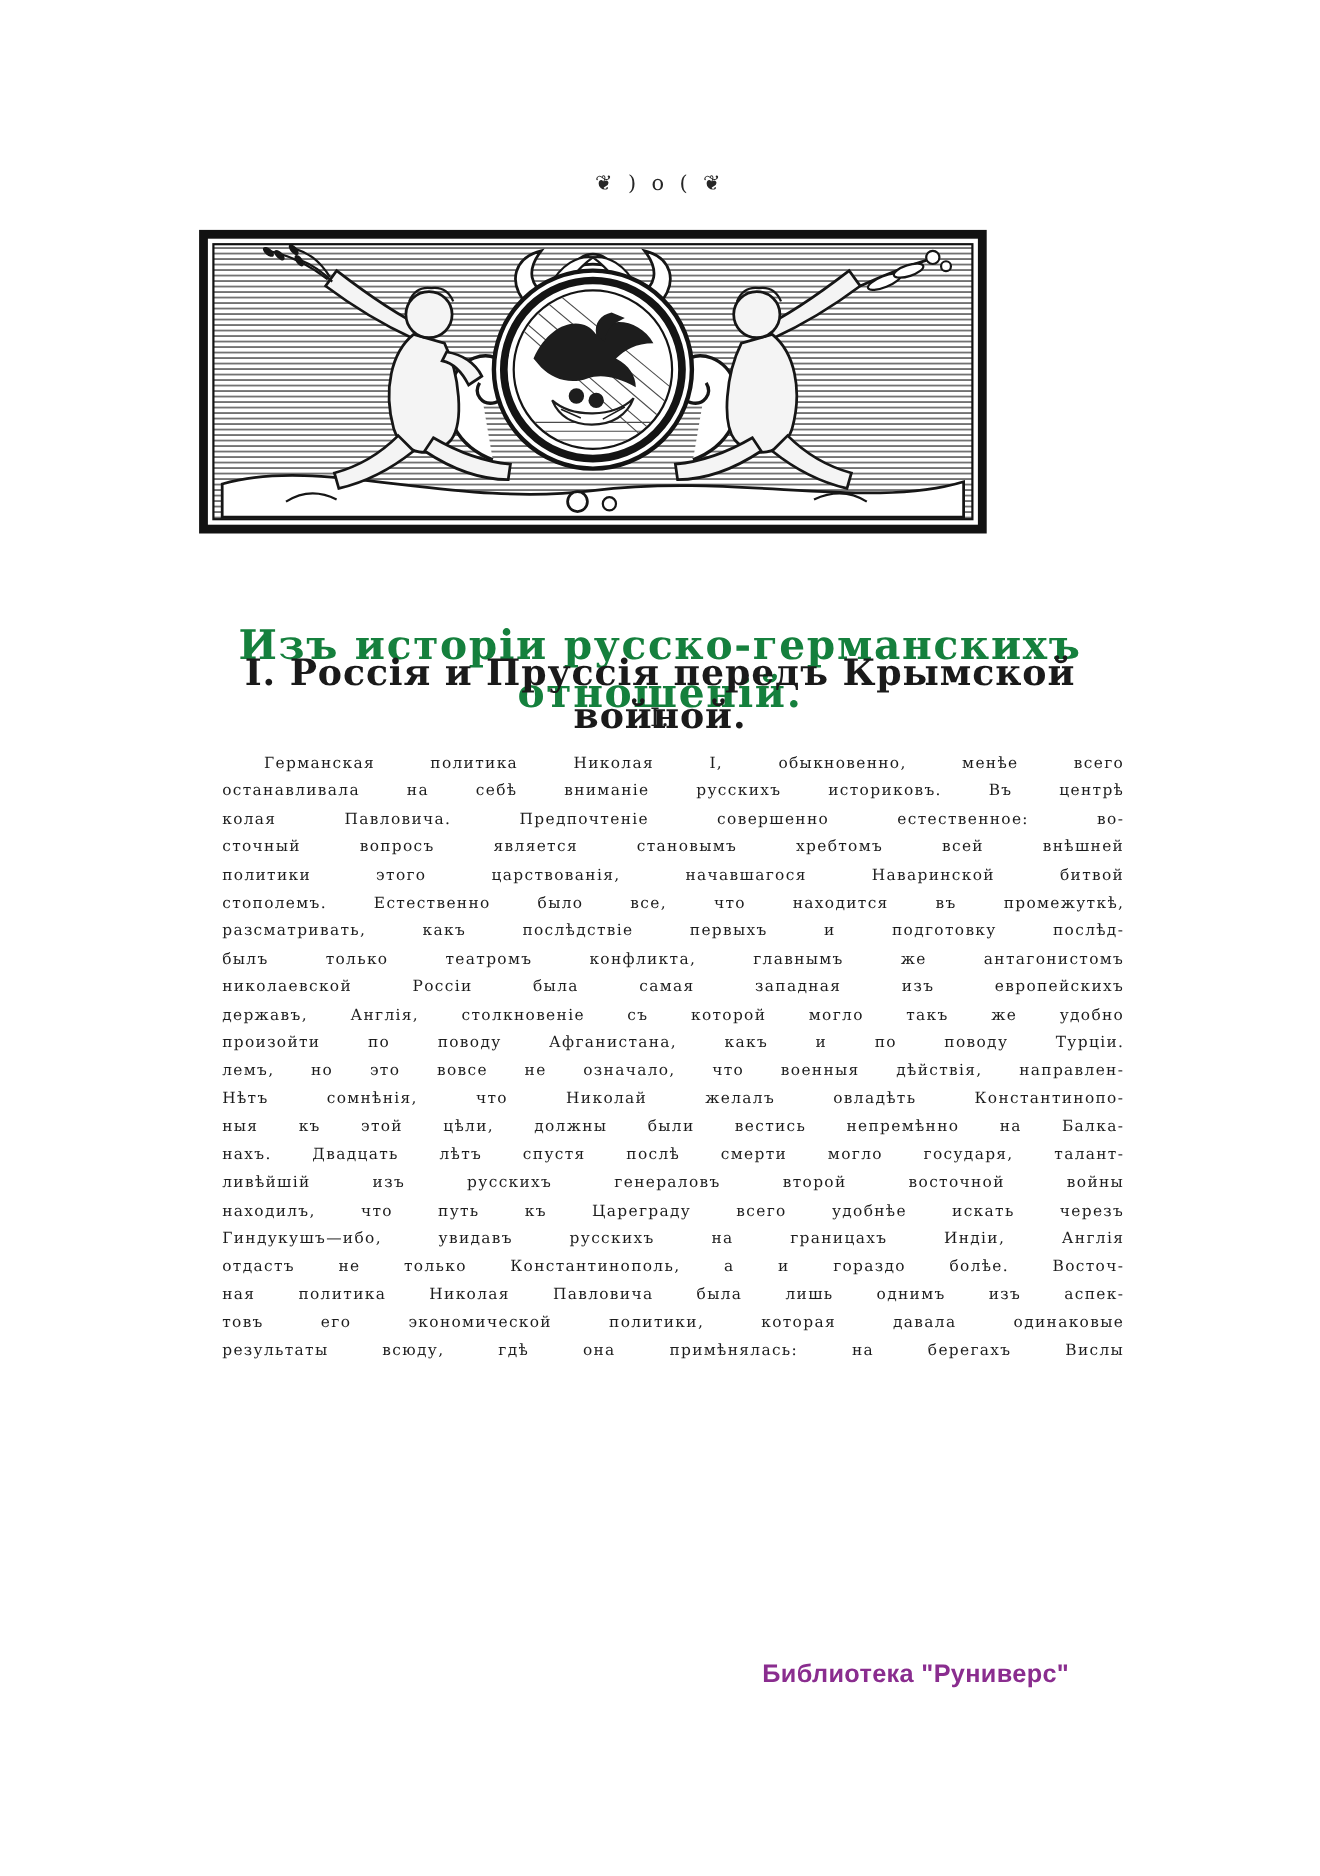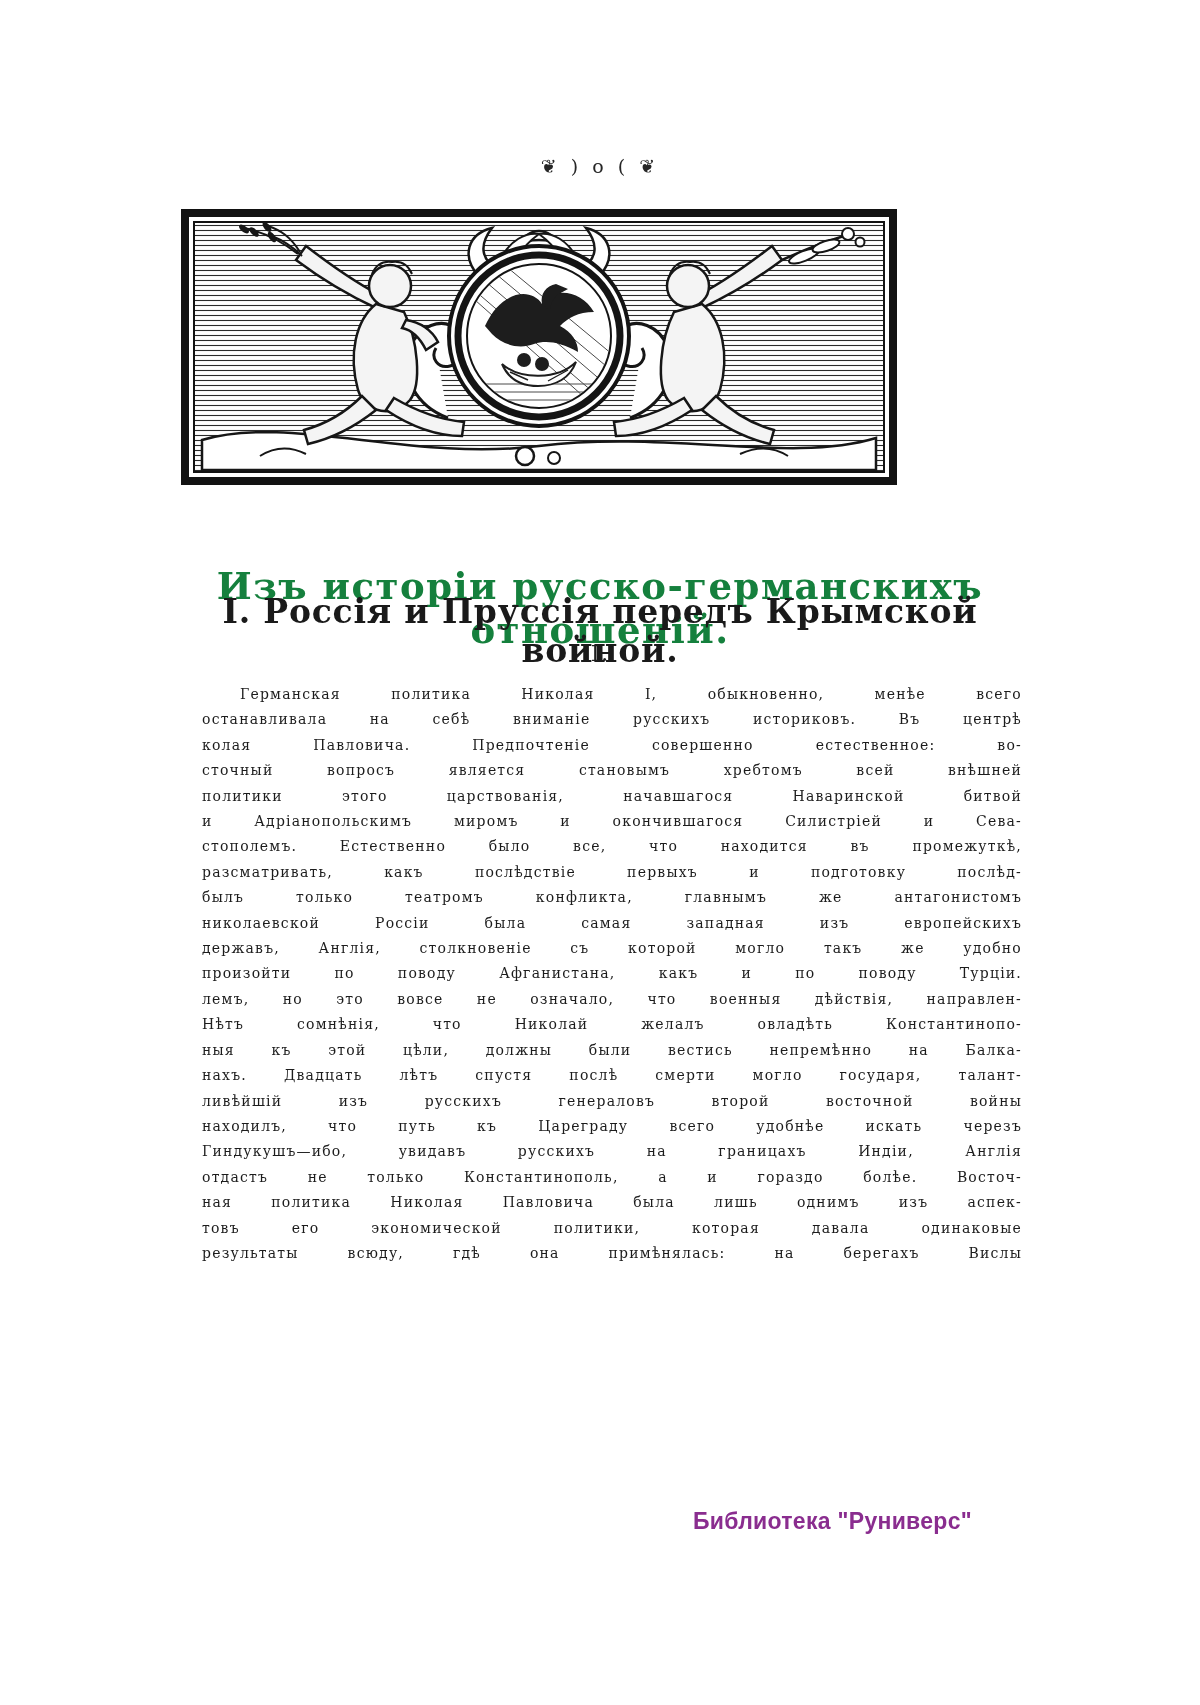--- a/index.html
+++ b/index.html
@@ -205,21 +205,20 @@
   <div class="subtitle">I. Россія и Пруссія передъ Крымской войной.</div>
 
   <div class="section-numeral">I.</div>
 
   <div class="body-text" style="color: rgb(28, 28, 28);">
       <div class="bline first"><span>Германская политика Николая I, обыкновенно, менѣе всего</span></div>
       <div class="bline"><span>останавливала на себѣ вниманіе русскихъ историковъ. Въ центрѣ</span></div>
       <div class="bline"><span>колая Павловича. Предпочтеніе совершенно естественное: во-</span></div>
       <div class="bline"><span>сточный вопросъ является становымъ хребтомъ всей внѣшней</span></div>
       <div class="bline"><span>политики этого царствованія, начавшагося Наваринской битвой</span></div>
-      <div class="bline"><span>и Адріанопольскимъ миромъ и окончившагося Силистріей и Сева-</span></div>
       <div class="bline"><span>стополемъ. Естественно было все, что находится въ промежуткѣ,</span></div>
       <div class="bline"><span>разсматривать, какъ послѣдствіе первыхъ и подготовку послѣд-</span></div>
       <div class="bline"><span>былъ только театромъ конфликта, главнымъ же антагонистомъ</span></div>
       <div class="bline"><span>николаевской Россіи была самая западная изъ европейскихъ</span></div>
       <div class="bline"><span>державъ, Англія, столкновеніе съ которой могло такъ же удобно</span></div>
       <div class="bline"><span>произойти по поводу Афганистана, какъ и по поводу Турціи.</span></div>
       <div class="bline"><span>лемъ, но это вовсе не означало, что военныя дѣйствія, направлен-</span></div>
       <div class="bline"><span>Нѣтъ сомнѣнія, что Николай желалъ овладѣть Константинопо-</span></div>
       <div class="bline"><span>ныя къ этой цѣли, должны были вестись непремѣнно на Балка-</span></div>
       <div class="bline"><span>нахъ. Двадцать лѣтъ спустя послѣ смерти могло государя, талант-</span></div>

